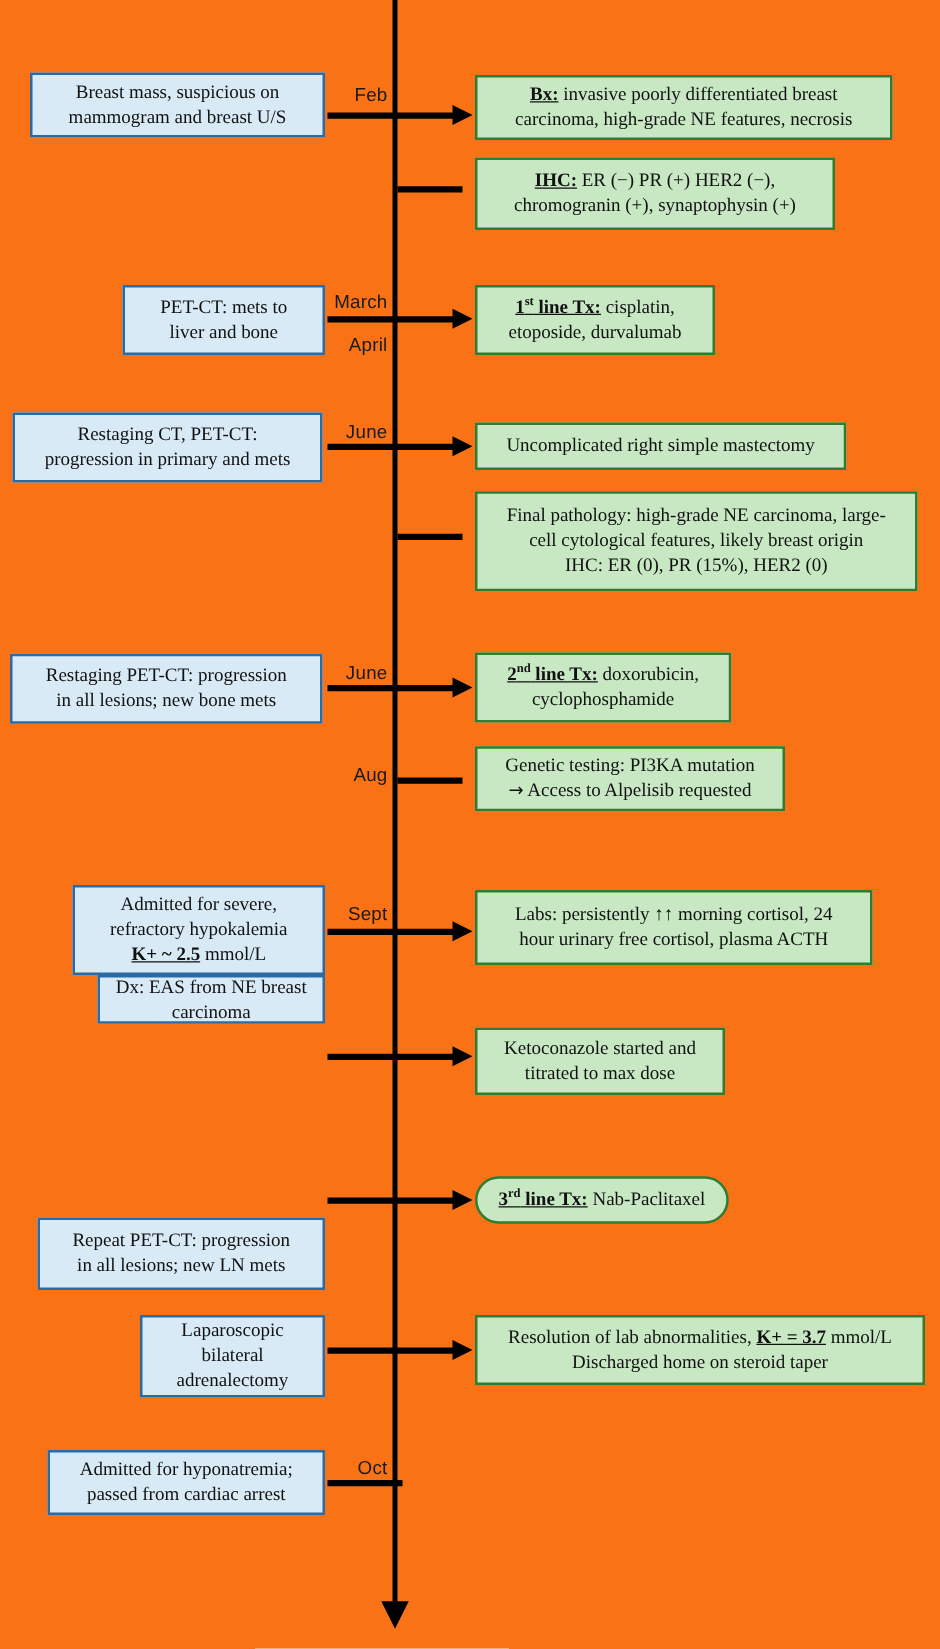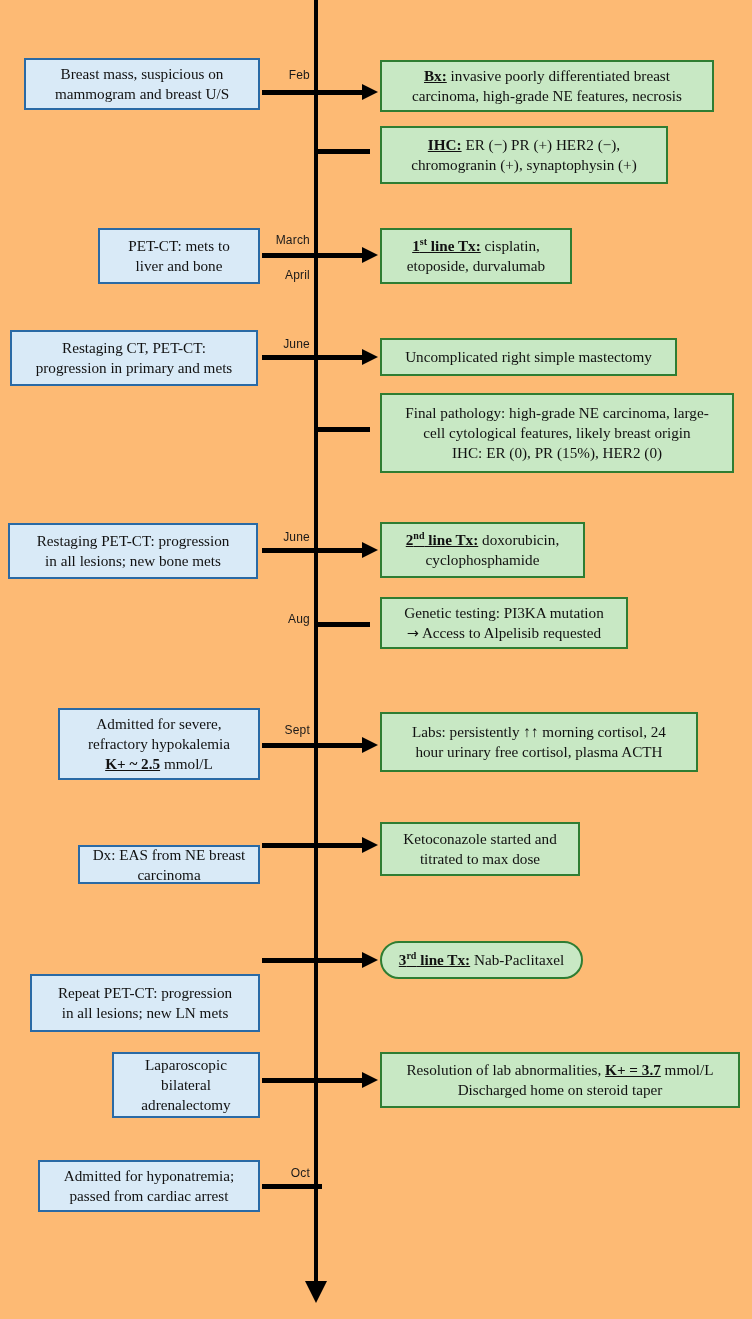--- a/index.html
+++ b/index.html
@@ -11,21 +11,21 @@
   body {
     font-family: "Liberation Serif", "DejaVu Serif", serif;
     color: #111111;
   }
 
   #timeline-figure {
     position: relative;
     width: 752px;
     height: 1319px;
     margin: 0 auto;
-    background: #fdba74;
+    background: #f97316;
     overflow: hidden;
   }
 
   
   .axis-line {
     position: absolute;
     left: 314px;
     top: 0px;
     width: 4px;
     height: 1285px;
@@ -61,21 +61,21 @@
     height: 0;
     border-top: 8.5px solid transparent;
     border-bottom: 8.5px solid transparent;
     border-left: 16px solid #000000;
   }
 
   
   .month-label {
     position: absolute;
     font-family: "Liberation Sans", "DejaVu Sans", sans-serif;
-    font-size: 12px;
+    font-size: 15px;
     color: #1a1a1a;
     white-space: nowrap;
     text-align: right;
     letter-spacing: 0.2px;
   }
 
   
   .box {
     position: absolute;
     box-sizing: border-box;
@@ -235,21 +235,21 @@
     <div class="shaft" style="width:102px;"></div>
     <div class="head" style="left:100px;"></div>
   </div>
   <div class="box green" style="left:380px; top:712px; width:318px; height:60px;">
     <span class="box-text">
       <span>Labs: persistently ↑↑ morning cortisol, 24</span><br>
       <span>hour urinary free cortisol, plasma ACTH</span>
     </span>
   </div>
 
-  <div class="box blue" style="left:78px; top:845px; width:182px; height:39px;">
+  <div class="box blue" style="left:78px; top:780px; width:182px; height:39px;">
     <span class="box-text">
       <span>Dx: EAS from NE breast</span><br>
       <span>carcinoma</span>
     </span>
   </div>
   <div class="connector" style="left:262px; top:843px; width:116px;">
     <div class="shaft" style="width:102px;"></div>
     <div class="head" style="left:100px;"></div>
   </div>
   <div class="box green" style="left:380px; top:822px; width:200px; height:54px;">

